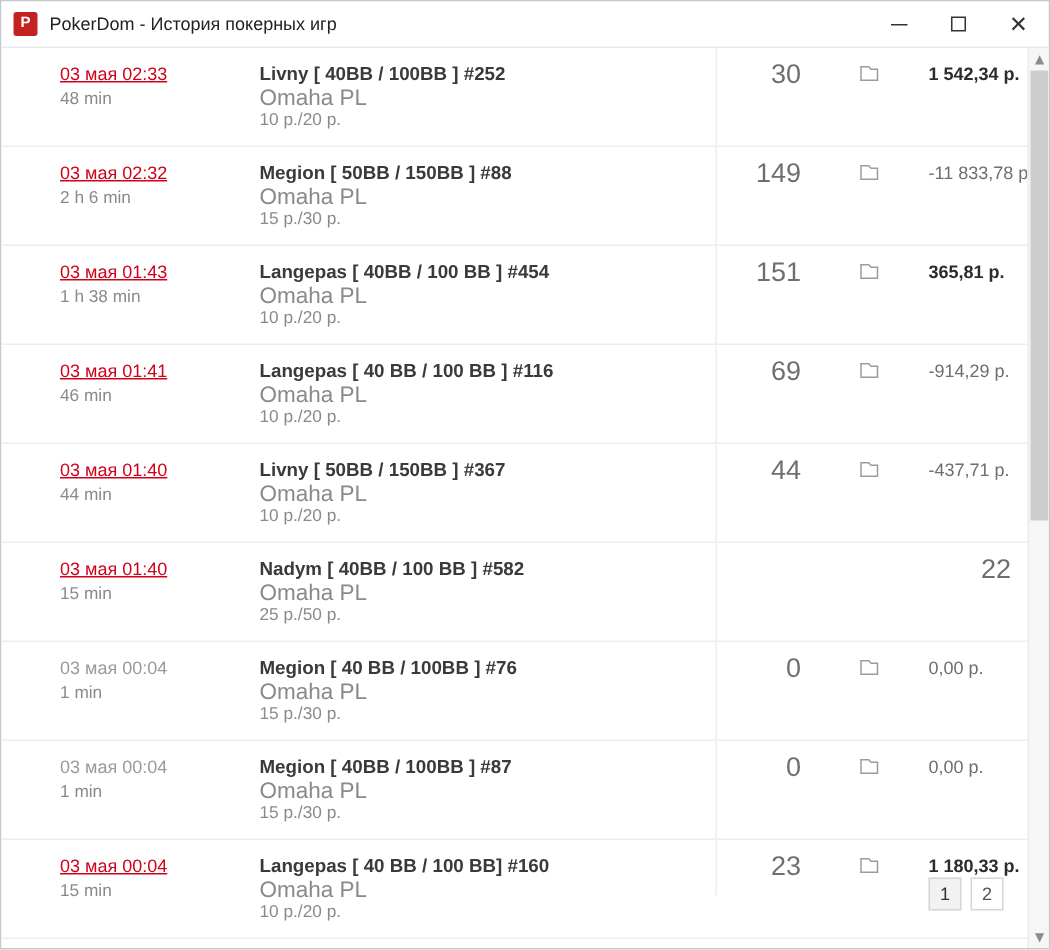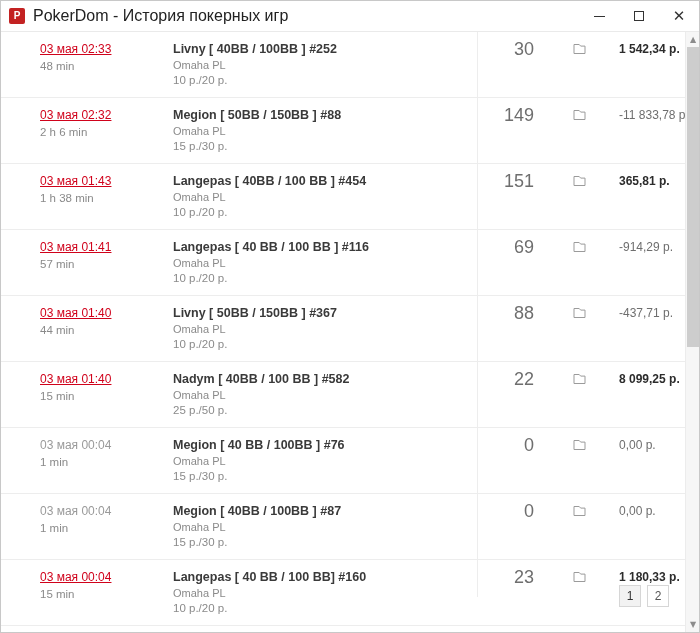--- a/index.html
+++ b/index.html
@@ -41,21 +41,21 @@
     background: #c32222;
     color: #ffffff;
     font-size: 10px;
     line-height: 16px;
     text-align: center;
     font-weight: bold;
     border-radius: 2px;
     flex: 0 0 auto;
   }
   .title-text {
-    font-size: 16px;
+    font-size: 12px;
     color: #222222;
     white-space: nowrap;
   }
   .win-buttons {
     margin-left: auto;
     display: flex;
     height: 30px;
   }
   .win-btn {
     width: 40px;
@@ -141,21 +141,21 @@
     padding-right: 10px;
     box-sizing: border-box;
   }
   .game-title {
     font-size: 12.5px;
     font-weight: bold;
     color: #3a3a3a;
     line-height: 15px;
   }
   .game-type {
-    font-size: 11px;
+    font-size: 15px;
     color: #8a8a8a;
     line-height: 15px;
     margin-top: 1px;
   }
   .game-stakes {
     font-size: 11.5px;
     color: #8a8a8a;
     line-height: 15px;
   }
   .col-hands {
@@ -356,21 +356,21 @@
                 <svg width="13" height="12" viewBox="0 0 13 12">
                   <path d="M1 1.5h5.2l1.5 1.6H12v7.4H1z" fill="none" stroke="#9b9b9b" stroke-width="1"></path>
                 </svg>
               </span>
               <span class="amount pos">365,81 р.</span>
             </div>
           </div>
           <div class="row">
             <div class="col-date">
               <a class="date-link">03 мая 01:41</a>
-              <span class="duration">57 min</span>
+              <span class="duration">46 min</span>
             </div>
             <div class="col-game">
               <div class="game-title">Langepas [ 40 BB / 100 BB ] #116</div>
               <div class="game-type">Omaha PL</div>
               <div class="game-stakes">10 p./20 p.</div>
             </div>
             <div class="col-hands">69</div>
             <div class="col-sep"></div>
             <div class="col-result">
               <span class="note-icon">
@@ -384,21 +384,21 @@
           <div class="row">
             <div class="col-date">
               <a class="date-link">03 мая 01:40</a>
               <span class="duration">44 min</span>
             </div>
             <div class="col-game">
               <div class="game-title">Livny [ 50BB / 150BB ] #367</div>
               <div class="game-type">Omaha PL</div>
               <div class="game-stakes">10 p./20 p.</div>
             </div>
-            <div class="col-hands">88</div>
+            <div class="col-hands">44</div>
             <div class="col-sep"></div>
             <div class="col-result">
               <span class="note-icon">
                 <svg width="13" height="12" viewBox="0 0 13 12">
                   <path d="M1 1.5h5.2l1.5 1.6H12v7.4H1z" fill="none" stroke="#9b9b9b" stroke-width="1"></path>
                 </svg>
               </span>
               <span class="amount neg">-437,71 р.</span>
             </div>
           </div>
@@ -407,28 +407,20 @@
               <a class="date-link">03 мая 01:40</a>
               <span class="duration">15 min</span>
             </div>
             <div class="col-game">
               <div class="game-title">Nadym [ 40BB / 100 BB ] #582</div>
               <div class="game-type">Omaha PL</div>
               <div class="game-stakes">25 p./50 p.</div>
             </div>
             <div class="col-hands">22</div>
             <div class="col-sep"></div>
-            <div class="col-result">
-              <span class="note-icon">
-                <svg width="13" height="12" viewBox="0 0 13 12">
-                  <path d="M1 1.5h5.2l1.5 1.6H12v7.4H1z" fill="none" stroke="#9b9b9b" stroke-width="1"></path>
-                </svg>
-              </span>
-              <span class="amount pos">8 099,25 р.</span>
-            </div>
           </div>
           <div class="row">
             <div class="col-date">
               <a class="date-plain">03 мая 00:04</a>
               <span class="duration">1 min</span>
             </div>
             <div class="col-game">
               <div class="game-title">Megion [ 40 BB / 100BB ] #76</div>
               <div class="game-type">Omaha PL</div>
               <div class="game-stakes">15 p./30 p.</div>

